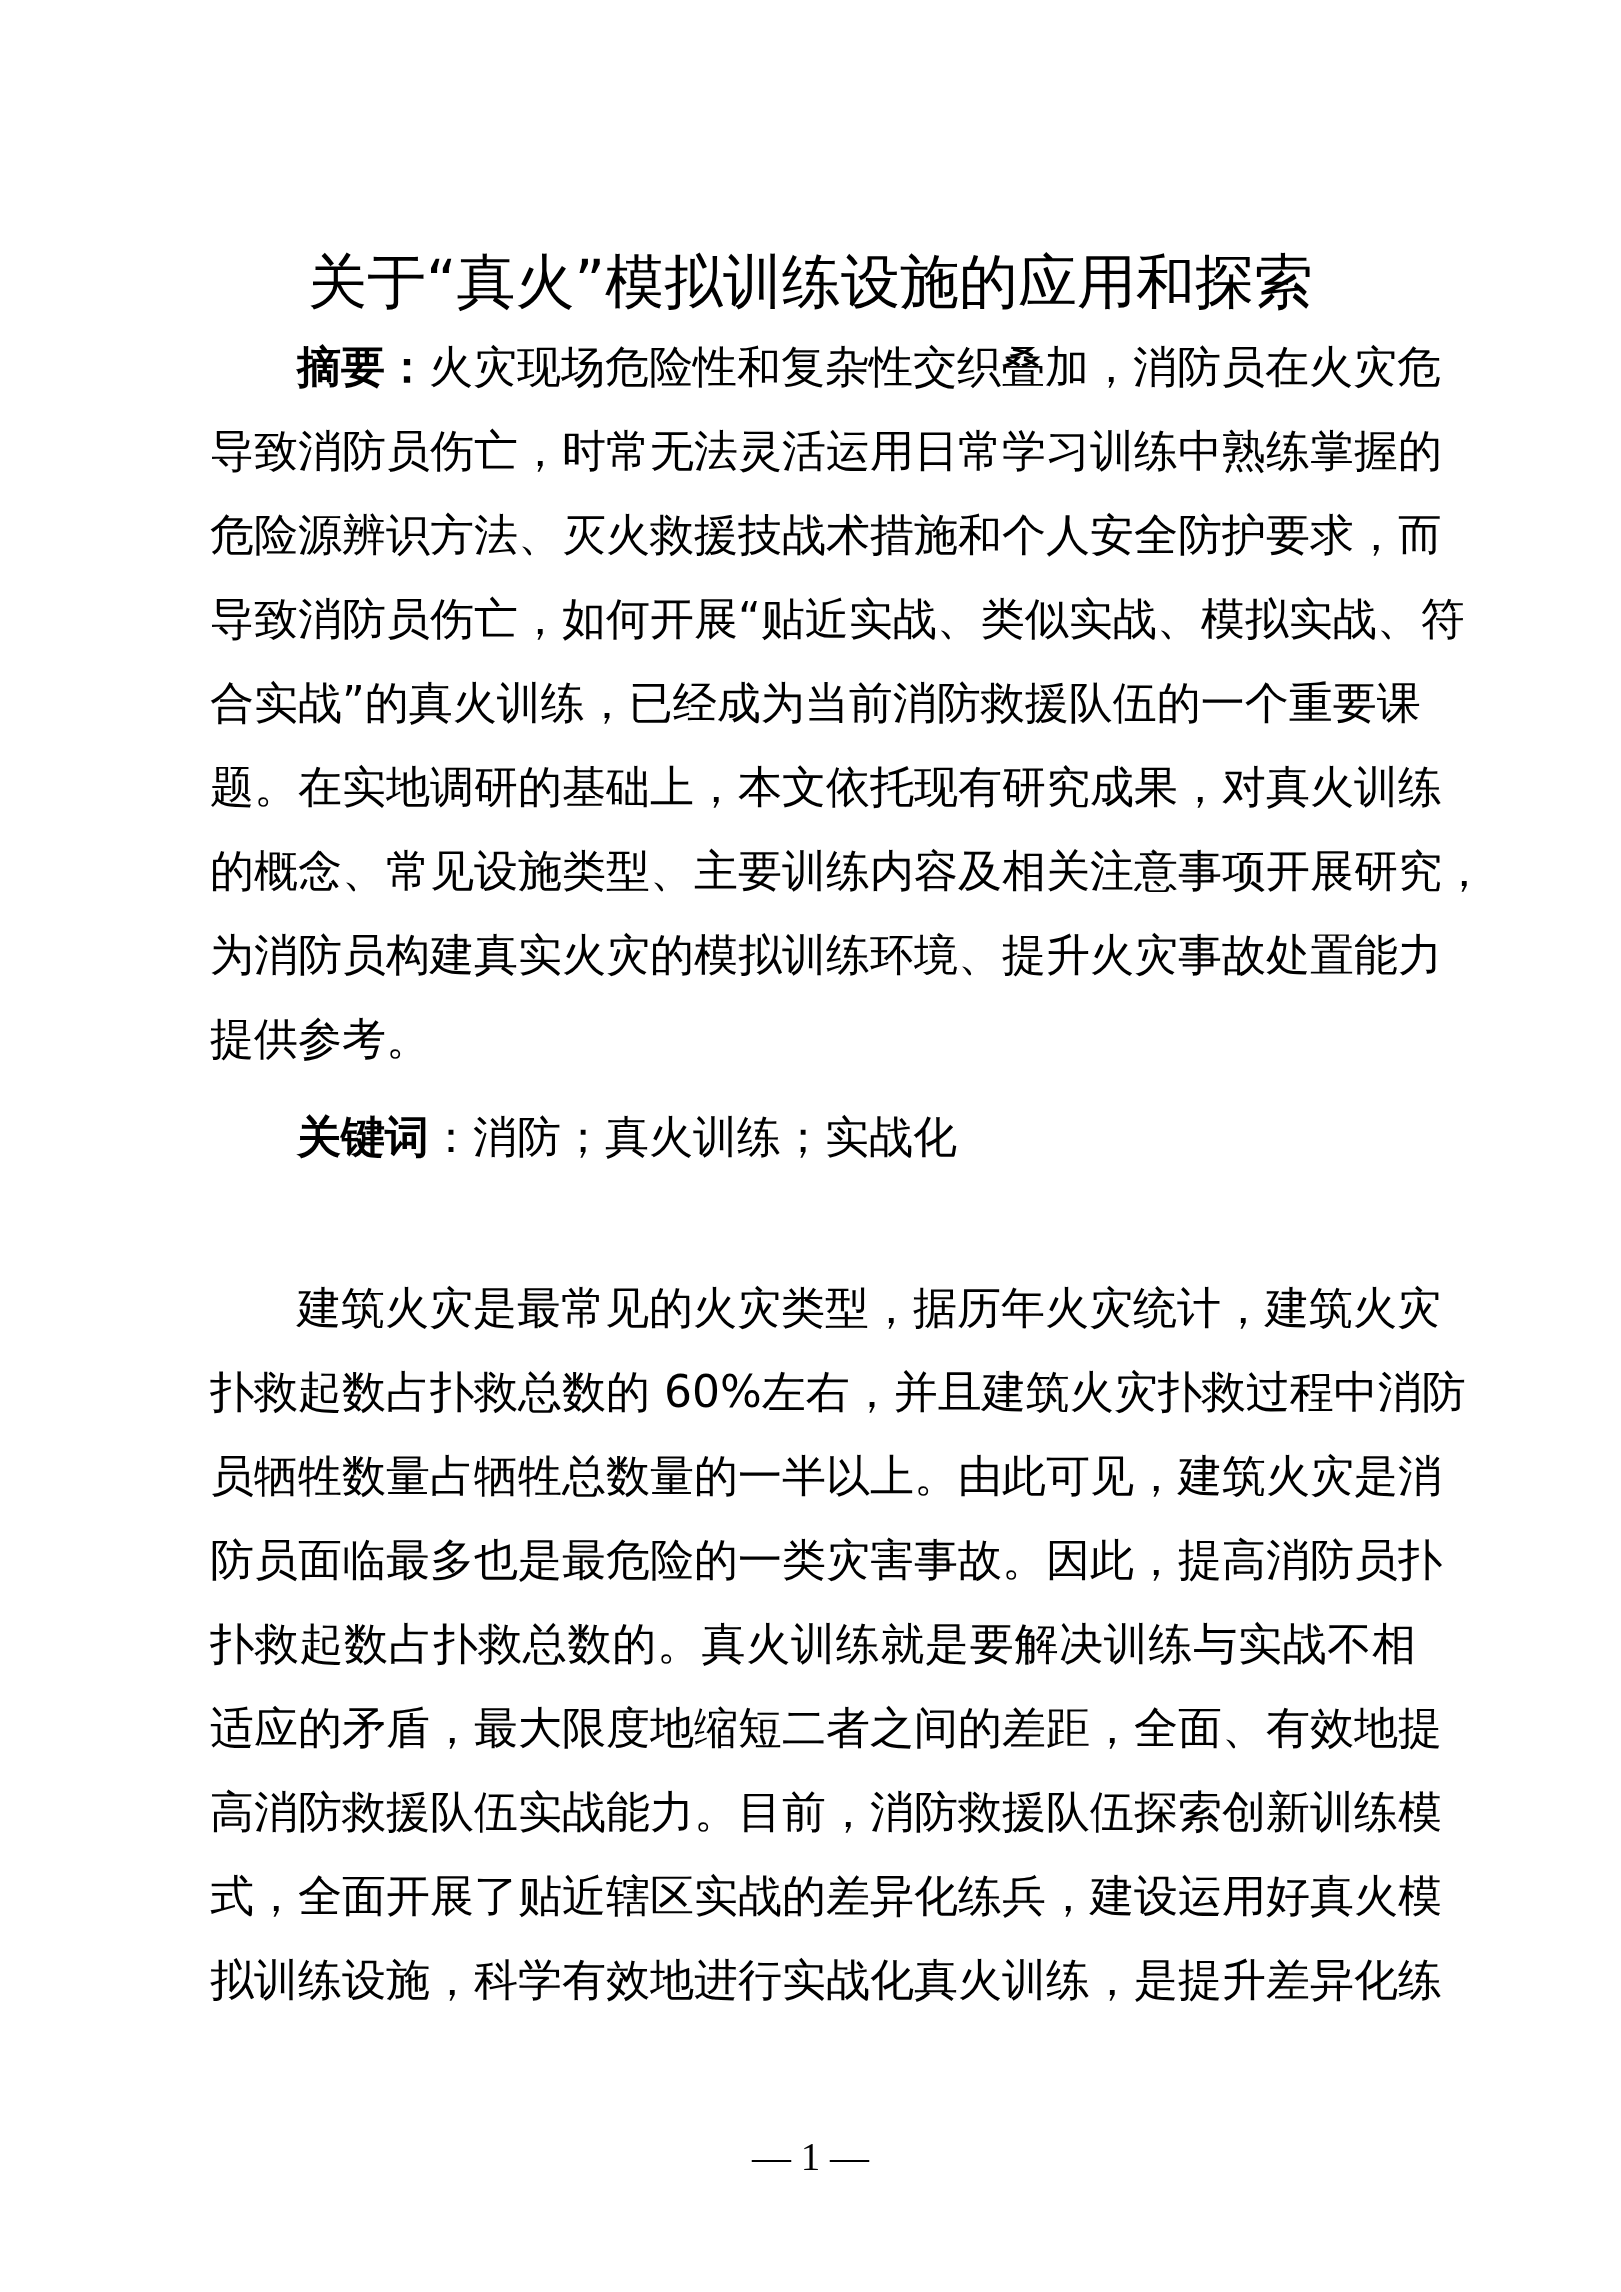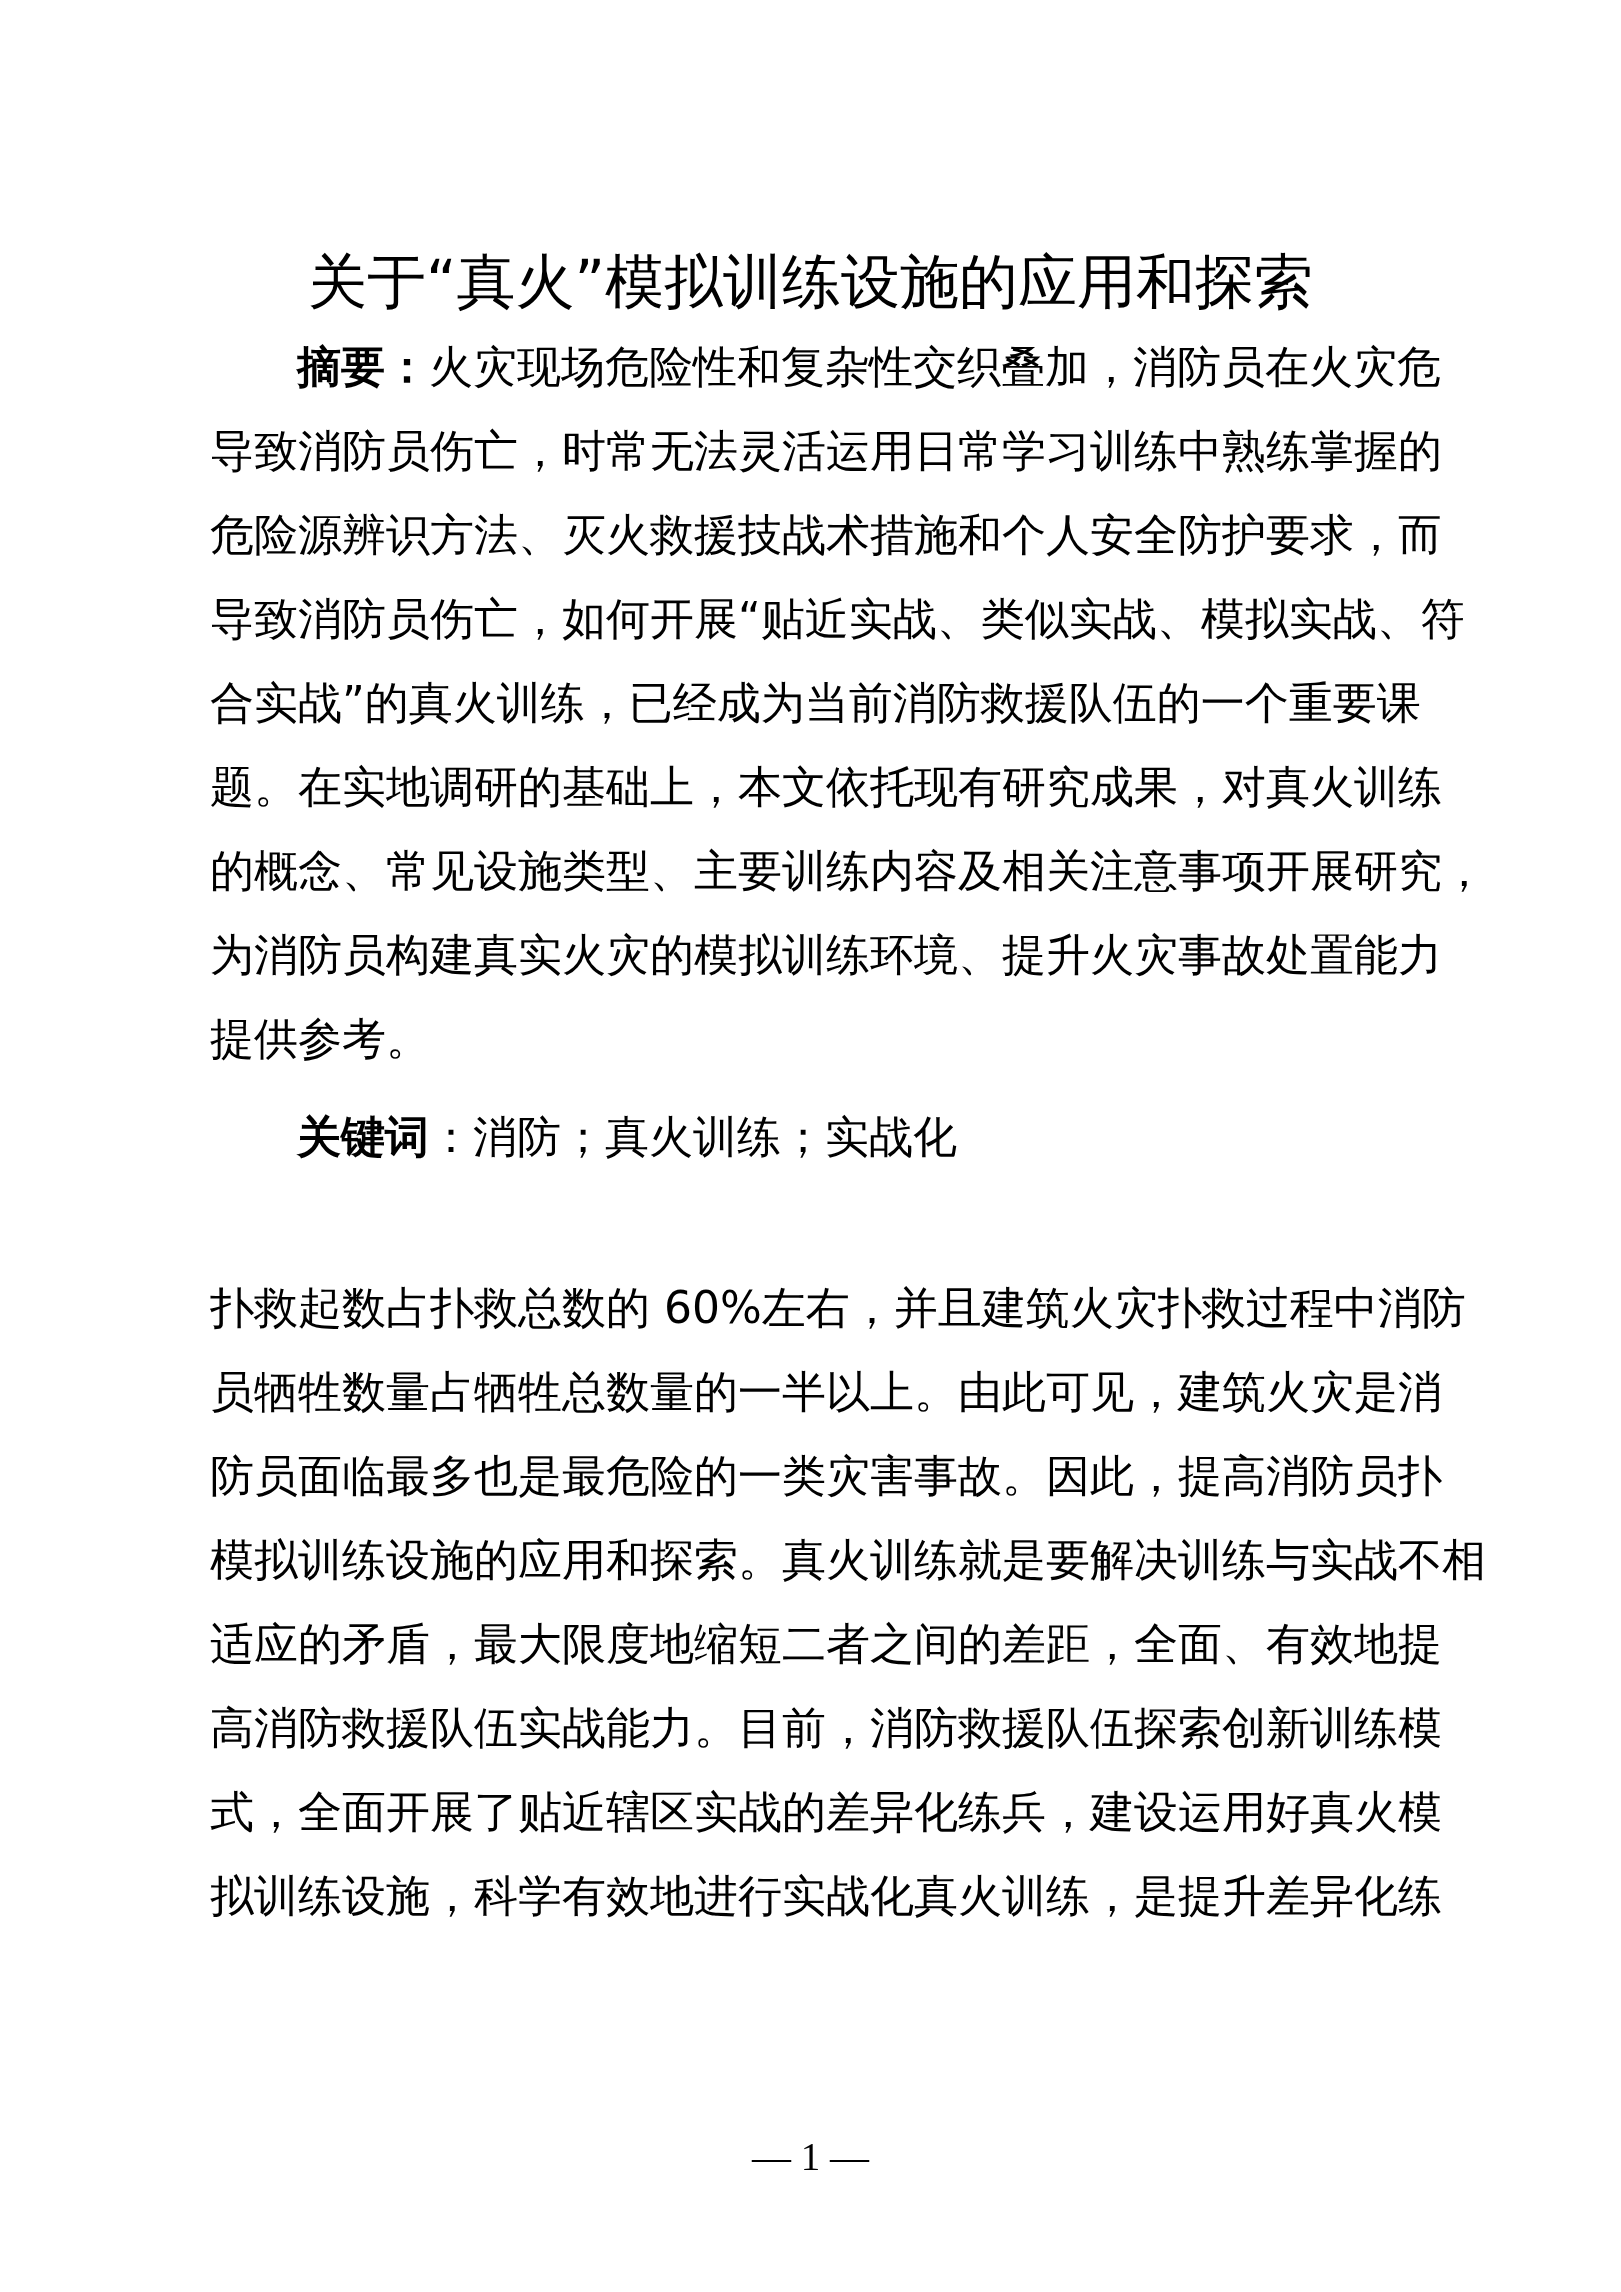--- a/index.html
+++ b/index.html
@@ -44,24 +44,25 @@
     <span class="line">的概念、常见设施类型、主要训练内容及相关注意事项开展研究，</span>
     <span class="line">为消防员构建真实火灾的模拟训练环境、提升火灾事故处置能力</span>
     <span class="line last">提供参考。</span>
   </div>
 
   <div class="body keywords">
     <span class="line last indent"><span class="bold">关键词</span><span>：</span><span>消防；真火训练；实战化</span></span>
   </div>
 
   <div class="body para">
+    <span class="line indent">建筑火灾是最常见的火灾类型，据历年火灾统计，建筑火灾</span>
     <span class="line">扑救起数占扑救总数的 60%左右，并且建筑火灾扑救过程中消防</span>
     <span class="line">员牺牲数量占牺牲总数量的一半以上。由此可见，建筑火灾是消</span>
     <span class="line">防员面临最多也是最危险的一类灾害事故。因此，提高消防员扑</span>
-    <span class="line">模拟训练设施的应用和探索。真火训练就是要解决训练与实战不相</span>
+    <span class="line">扑救起数占扑救总数的。真火训练就是要解决训练与实战不相</span>
     <span class="line">适应的矛盾，最大限度地缩短二者之间的差距，全面、有效地提</span>
     <span class="line">高消防救援队伍实战能力。目前，消防救援队伍探索创新训练模</span>
     <span class="line">式，全面开展了贴近辖区实战的差异化练兵，建设运用好真火模</span>
     <span class="line">拟训练设施，科学有效地进行实战化真火训练，是提升差异化练</span>
   </div>
 
   <div class="footer">— 1 —</div>
 
 </div>
 

